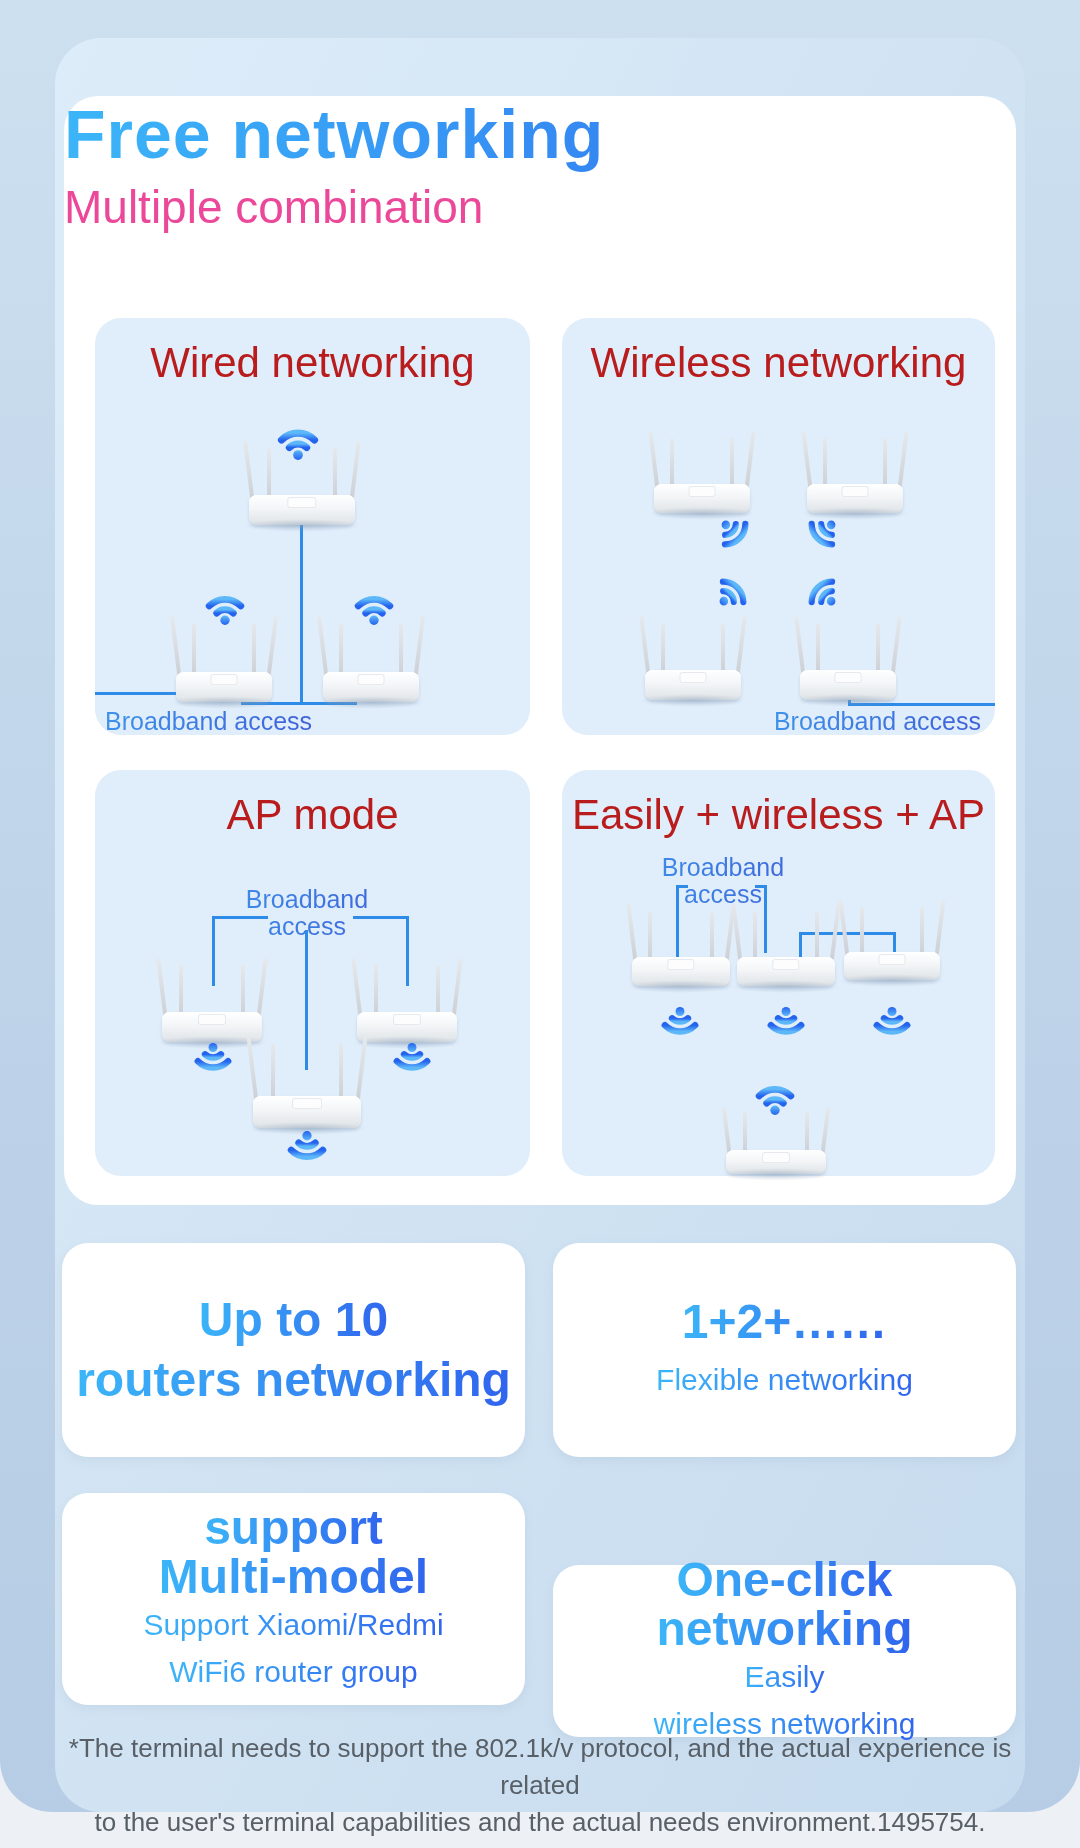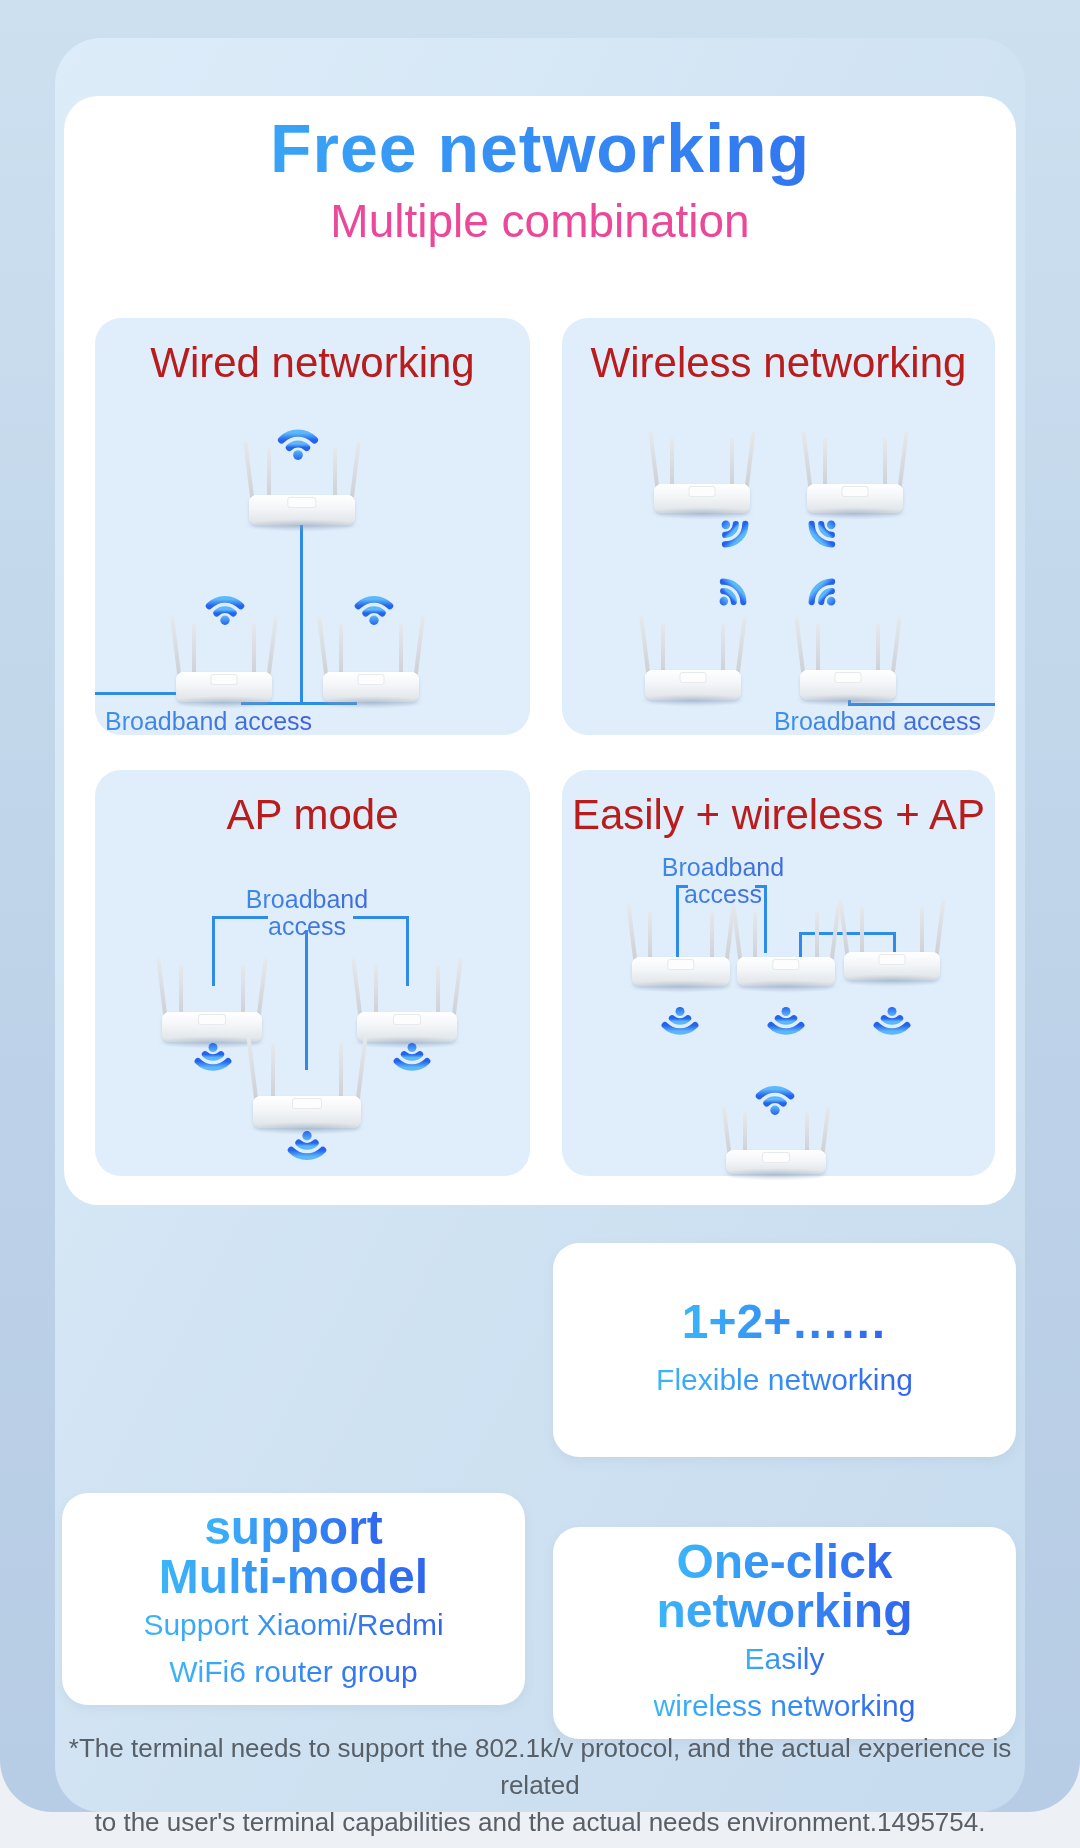--- a/index.html
+++ b/index.html
@@ -1,20 +1,20 @@
 <!DOCTYPE html>
 <html><head>
 <meta charset="utf-8">
 <style>
   html,body{margin:0;padding:0}
   body{width:1080px;height:1848px;background:#edf1f5;font-family:"Liberation Sans",sans-serif;overflow:hidden;position:relative}
   .outer-frame{position:absolute;left:0;top:0;width:1080px;height:1812px;background:linear-gradient(180deg,#cde0f0 0%,#bdd2e8 60%,#b7cde5 100%);border-radius:0 0 52px 52px}
   .container{position:absolute;left:55px;top:38px;width:970px;height:1774px;border-radius:46px;background:linear-gradient(118deg,#ddecf9 0%,#d3e5f4 40%,#c6dbee 100%)}
   .main-card{position:absolute;left:9px;top:58px;width:952px;height:1109px;background:#ffffff;border-radius:34px}
-  .head{padding-top:14px;text-align:center}
+  .head{text-align:left}
   h1{margin:0;font-size:68px;line-height:76px;font-weight:bold;letter-spacing:1px}
   h2{margin:8px 0 0 0;font-size:46px;line-height:54px;font-weight:400;color:#ec4899}
   .grad{color:#2f7df2}
   .grad-sm{color:#3a74e0}
   @supports ((-webkit-background-clip:text) or (background-clip:text)){
     .grad{background-image:linear-gradient(95deg,#3bb6f8 0%,#3064ee 100%);-webkit-background-clip:text;background-clip:text;color:transparent}
     .grad-sm{background-image:linear-gradient(95deg,#3d92ea 0%,#3e5fd9 100%);-webkit-background-clip:text;background-clip:text;color:transparent}
   }
   .panel{position:absolute;background:#e0edfa;border-radius:26px}
   #panel-wired{left:31px;top:222px;width:435px;height:417px}
@@ -35,21 +35,21 @@
   .router .a2{left:18%;height:70%}
   .router .a3{right:18%;height:70%}
   .router .a4{right:4%;height:78%;transform:rotate(7deg)}
   .router .bd{position:absolute;left:2%;right:2%;bottom:0;height:36%;background:linear-gradient(180deg,#ffffff 0%,#f3f5f7 45%,#e4e8eb 85%,#dadee2 100%);border-radius:8px;box-shadow:0 2px 3px rgba(140,160,185,.35),inset 0 1px 0 #ffffff;display:block}
   .router .bd::after{content:"";position:absolute;top:3px;left:50%;transform:translateX(-50%);width:26%;height:9px;background:#fdfdfe;border-radius:2px;box-shadow:0 0 0 1px #e6eaee}
   
   .fcard{position:absolute;width:463px;height:214px;background:#ffffff;border-radius:26px;display:flex;flex-direction:column;align-items:center;justify-content:center;text-align:center;box-shadow:0 4px 10px rgba(150,170,195,.18)}
   #fcard-1{left:7px;top:1205px}
   #fcard-2{left:498px;top:1205px}
   #fcard-3{left:7px;top:1455px;height:212px}
-  #fcard-4{left:498px;top:1489px;height:212px}
+  #fcard-4{left:498px;top:1527px;height:172px}
   .fhead{font-size:48px;font-weight:bold;line-height:60px}
   .fbody{font-size:30px;line-height:56px}
   .tight .fhead{line-height:49px}
   .tight .fbody{line-height:47px}
   .footer{position:absolute;left:0;right:0;top:1692px;text-align:center;font-size:26px;line-height:37px;color:#585f66}
 </style>
 </head>
 <body>
 
 <svg width="0" height="0" style="position:absolute">
@@ -255,20 +255,24 @@
         <div class="router" style="left:162px;top:338px;width:104px;height:66px">
             <i class="a a1"></i>
             <i class="a a2"></i>
             <i class="a a3"></i>
             <i class="a a4"></i>
             <i class="bd"></i>
           </div>
       </section>
     </div>
 
+    <div class="fcard" id="fcard-1">
+      <div class="fhead grad">Up to 10</div>
+      <div class="fhead grad">routers networking</div>
+    </div>
     <div class="fcard" id="fcard-2">
       <div class="fhead grad">1+2+……</div>
       <div class="fbody grad">Flexible networking</div>
     </div>
     <div class="fcard tight" id="fcard-3">
       <div class="fhead grad">support</div>
       <div class="fhead grad">Multi-model</div>
       <div class="fbody grad">Support Xiaomi/Redmi</div>
       <div class="fbody grad">WiFi6 router group</div>
     </div>

